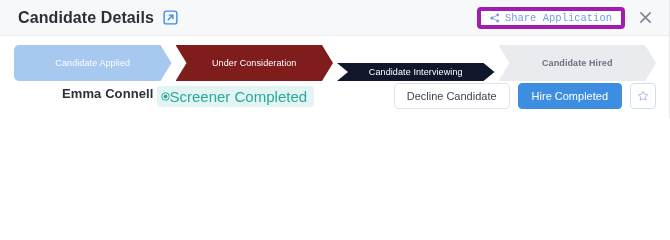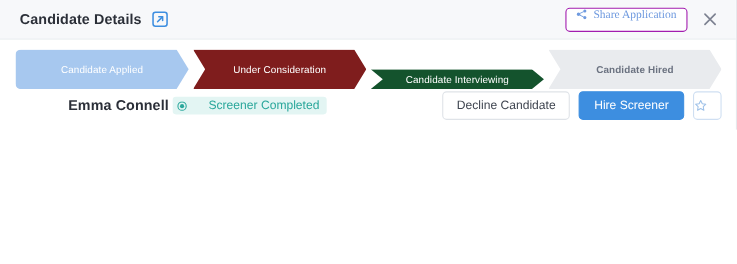--- a/index.html
+++ b/index.html
@@ -27,49 +27,49 @@
   .header {
     height: 36px;
     background: #f7f8fa;
     border-bottom: 1px solid #eceef1;
     display: flex;
     align-items: center;
     padding: 0 12px 0 18px;
     box-sizing: border-box;
   }
   .title {
-    font-size: 13px;
+    font-size: 16px;
     font-weight: bold;
     color: #2b2f38;
     letter-spacing: 0.1px;
     white-space: nowrap;
   }
   .ext-link-icon {
     margin-left: 9px;
     width: 15px;
     height: 15px;
     display: inline-flex;
     align-items: center;
     justify-content: center;
     cursor: pointer;
   }
   .header-spacer { flex: 1 1 auto; }
 
   .share-btn {
     display: inline-flex;
-    align-items: flex-start;
+    align-items: center;
     gap: 5px;
     height: 22px;
     padding: 0 9px;
-    border: 1px solid #a21caf;
+    border: 4px solid #a21caf;
     border-radius: 4px;
     background: #ffffff;
     color: #6f9adf;
     font-size: 10.5px;
-    font-family: Liberation Serif, serif;
+    font-family: Liberation Mono, monospace;
     white-space: nowrap;
     cursor: pointer;
   }
   .share-icon {
     width: 10px;
     height: 10px;
     display: inline-flex;
     align-items: center;
     justify-content: center;
   }
@@ -120,21 +120,21 @@
     clip-path: polygon(0 0, calc(100% - 11px) 0, 100% 50%, calc(100% - 11px) 100%, 0 100%);
   }
   .step.s-mid {
     clip-path: polygon(0 0, calc(100% - 11px) 0, 100% 50%, calc(100% - 11px) 100%, 0 100%, 11px 50%);
   }
   .step.s-last {
     clip-path: polygon(0 0, calc(100% - 11px) 0, 100% 50%, calc(100% - 11px) 100%, 0 100%, 11px 50%);
   }
   .step.tone-done   { background: #a7c8ef; }
   .step.tone-mid    { background: #7f1d1d; }
-  .step.tone-active { background: #14532d; margin-top: 18px; }
+  .step.tone-active { background: #0f172a; margin-top: 18px; }
   .step.tone-idle   { background: #e9ebee; color: #6b7280; }
 
   
   .body-row {
     position: absolute;
     left: 0;
     top: 74px;
     width: 670px;
     height: 44px;
     display: flex;
@@ -151,26 +151,26 @@
   .cand-name {
     font-size: 13px;
     font-weight: bold;
     color: #2b2f38;
     letter-spacing: 0.1px;
     white-space: nowrap;
   }
   .status-badge {
     display: inline-flex;
     align-items: center;
-    gap: 20px;
+    gap: 0;
     align-self: flex-start;
     background: #e3f5f3;
     border-radius: 3px;
     padding: 2px 7px 2px 4px;
-    font-size: 11px;
+    font-size: 15px;
     color: #2aa79b;
     white-space: nowrap;
     text-align: right;
   }
   .status-dot-icon {
     width: 9px;
     height: 9px;
     display: inline-flex;
     align-items: center;
     justify-content: center;
@@ -183,20 +183,21 @@
     align-items: center;
     gap: 8px;
   }
   .btn {
     height: 26px;
     border-radius: 4px;
     font-size: 11px;
     font-family: "Liberation Sans", sans-serif;
     display: inline-flex;
     align-items: center;
+    justify-content: center;
     white-space: nowrap;
     cursor: pointer;
     box-sizing: border-box;
   }
   .btn-decline {
     padding: 0 12px;
     background: #ffffff;
     border: 1px solid #dfe3e8;
     color: #3f4550;
   }
@@ -286,21 +287,21 @@
       </span>
     </div>
 
     <span class="row-spacer"></span>
 
     <div class="actions">
       <button class="btn btn-decline">
         <span>Decline Candidate</span>
       </button>
       <button class="btn btn-hire">
-        <span>Hire Screener</span>
+        <span>Hire Completed</span>
       </button>
       <button class="btn btn-star">
         <span class="star-icon">
           <svg width="12" height="12" viewBox="0 0 14 14" fill="none">
             <path d="M7 1.6l1.68 3.4 3.75.55-2.71 2.64.64 3.73L7 10.16l-3.36 1.76.64-3.73L1.57 5.55l3.75-.55z" stroke="#9dc0e8" stroke-width="1.1" stroke-linejoin="round" fill="none"></path>
           </svg>
         </span>
       </button>
     </div>
   </div>

